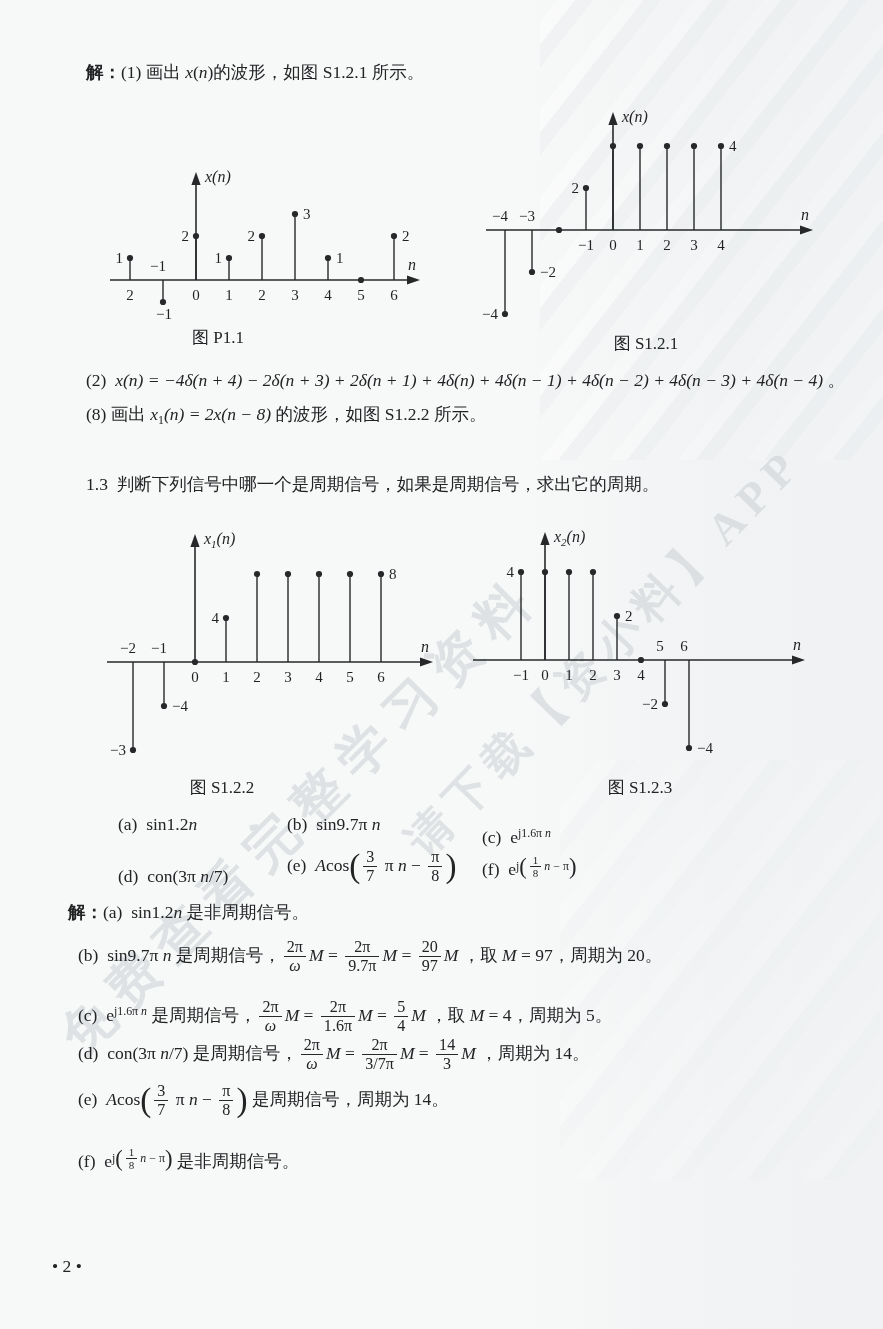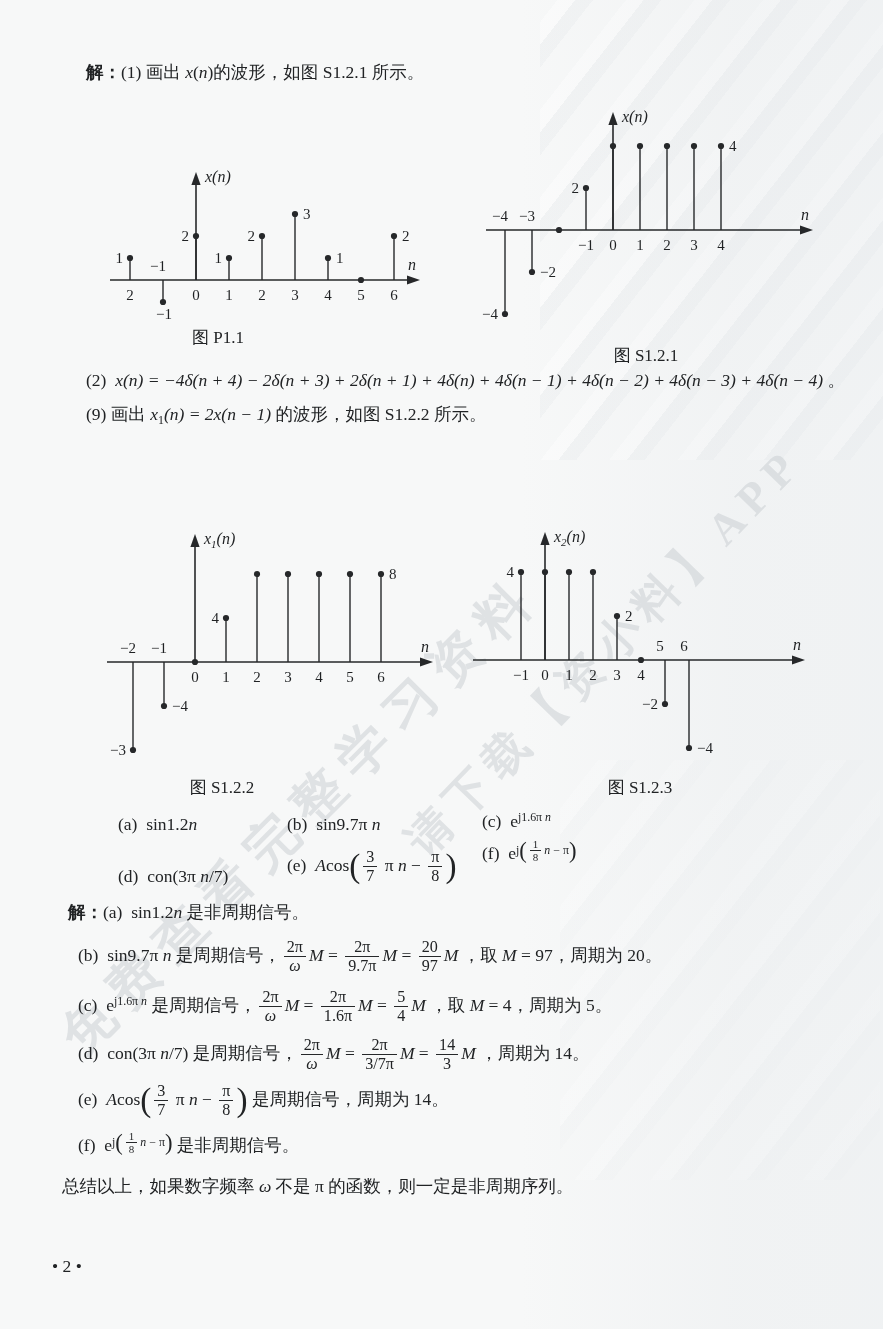--- a/index.html
+++ b/index.html
@@ -10,21 +10,21 @@
   .tint{position:absolute;pointer-events:none;}
   .wm{position:absolute;white-space:nowrap;font-weight:700;color:#c6cbcf;opacity:.48;
       transform-origin:0 50%;pointer-events:none;font-family:"Liberation Serif","DejaVu Serif",serif;}
   
   .tl{position:absolute;font-size:17.5px;line-height:1.25;white-space:pre-wrap;z-index:3;font-family:Liberation Serif, serif;}
   .it{font-style:italic;}
   .bd{font-weight:700;}
   .frac{display:inline-block;text-align:center;vertical-align:middle;font-size:.92em;line-height:1.12;margin:0 3px;}
   .frac .num{display:block;padding:0 3px;border-bottom:1.2px solid #26282a;}
   .frac .den{display:block;padding:0 3px;}
-  .sup{display:inline-block;vertical-align:.5em;font-size:.68em;}
+  .sup{display:inline-block;vertical-align:.5em;font-size:.68em;margin-top:16px;}
   .subs{display:inline-block;vertical-align:-.32em;font-size:.68em;}
   .bigp{display:inline-block;vertical-align:middle;font-size:1.9em;font-weight:300;line-height:.85;}
   
   .fig{position:absolute;z-index:3;}
   .fig svg{overflow:visible;display:block;}
   .fig line{stroke:#26282a;}
   .fig circle,.fig polygon{fill:#26282a;}
   .fig text{fill:#1f2123;}
   .fn{font:15px "Liberation Serif","DejaVu Serif",serif;}
   .fl{font:16px "Liberation Serif","DejaVu Serif",serif;font-style:italic;}
@@ -41,21 +41,22 @@
   <div class="tint" style="left:560px;top:760px;width:320px;height:420px;opacity:.3;
               background:repeating-linear-gradient(128deg,rgba(255,255,255,0) 0 30px,rgba(255,255,255,.85) 30px 46px,rgba(219,224,228,.3) 46px 60px);"></div>
   <div class="tint" style="left:520px;top:0;width:363px;height:1329px;
               background:linear-gradient(90deg,rgba(230,234,236,0) 0%,rgba(226,230,233,.3) 60%,rgba(229,233,236,.4) 100%);"></div>
 
   <div class="wm" style="left:70px;top:1010px;font-size:52px;letter-spacing:13px;transform:rotate(-45deg);">免费查看完整学习资料</div>
   <div class="wm" style="left:415px;top:818px;font-size:45px;letter-spacing:9px;transform:rotate(-46deg);">请下载【资小料】APP</div>
 
   <div class="tl" style="left:86px;top:62px"><span class="bd">解：</span><span>(1) 画出 </span><span class="it">x</span><span>(</span><span class="it">n</span><span>)的波形，如图 S1.2.1 所示。</span></div>
   <div class="tl" style="left:86px;top:370px"><span>(2)  </span><span class="it">x(n) = −4δ(n + 4) − 2δ(n + 3) + 2δ(n + 1) + 4δ(n) + 4δ(n − 1) + 4δ(n − 2) + 4δ(n − 3) + 4δ(n − 4)</span><span> 。</span></div>
-  <div class="tl" style="left:86px;top:404px"><span>(9) 画出 </span><span class="it">x</span><span class="subs">1</span><span class="it">(n) = 2x(n − 1)</span><span> 的波形，如图 S1.2.2 所示。</span></div>
+  <div class="tl" style="left:86px;top:404px"><span>(8) 画出 </span><span class="it">x</span><span class="subs">1</span><span class="it">(n) = 2x(n − 8)</span><span> 的波形，如图 S1.2.2 所示。</span></div>
+  <div class="tl" style="left:86px;top:474px"><span>1.3  判断下列信号中哪一个是周期信号，如果是周期信号，求出它的周期。</span></div>
 
   <div class="fig" style="left:95px;top:158px">
       <svg viewBox="0 0 330 170" width="330" height="170">
         <line x1="15" y1="122" x2="315" y2="122" stroke-width="1.6"></line>
         <polygon points="325,122 312,117.4 312,126.6"></polygon>
         <line x1="101" y1="122" x2="101" y2="24" stroke-width="1.6"></line>
         <polygon points="101,14 96.4,27 105.6,27"></polygon>
         <text x="321" y="112" text-anchor="end" class="fl">n</text>
         <text x="110" y="24" class="fl"><tspan>x(n)</tspan></text>
         <line x1="35" y1="122" x2="35" y2="100" stroke-width="1.4"></line>
@@ -127,21 +128,21 @@
         <text x="22" y="125" text-anchor="middle" class="fn">−4</text>
         <text x="49" y="125" text-anchor="middle" class="fn">−3</text>
         <text x="108" y="154" text-anchor="middle" class="fn">−1</text>
         <text x="135" y="154" text-anchor="middle" class="fn">0</text>
         <text x="162" y="154" text-anchor="middle" class="fn">1</text>
         <text x="189" y="154" text-anchor="middle" class="fn">2</text>
         <text x="216" y="154" text-anchor="middle" class="fn">3</text>
         <text x="243" y="154" text-anchor="middle" class="fn">4</text>
       </svg>
     </div>
-  <div class="cap" style="left:546px;top:344px">图 S1.2.1</div>
+  <div class="cap" style="left:546px;top:332px">图 S1.2.1</div>
 
   <div class="fig" style="left:95px;top:512px">
       <svg viewBox="0 0 345 262" width="345" height="262">
         <line x1="12" y1="150" x2="328" y2="150" stroke-width="1.6"></line>
         <polygon points="338,150 325,145.4 325,154.6"></polygon>
         <line x1="100" y1="150" x2="100" y2="32" stroke-width="1.6"></line>
         <polygon points="100,22 95.4,35 104.6,35"></polygon>
         <text x="334" y="140" text-anchor="end" class="fl">n</text>
         <text x="109" y="32" class="fl"><tspan>x</tspan><tspan dy="4" font-size="11">1</tspan><tspan dy="-4">(n)</tspan></text>
         <line x1="38" y1="150" x2="38" y2="238" stroke-width="1.4"></line>
@@ -222,16 +223,15 @@
   <div class="tl" style="left:118px;top:866px"><span>(d)  con(3π </span><span class="it">n</span><span>/7)</span></div>
   <div class="tl" style="left:287px;top:848px"><span>(e)  </span><span class="it">A</span><span>cos</span><span class="bigp">(</span><span class="frac"><span class="num">3</span><span class="den">7</span></span><span> π </span><span class="it">n</span><span> − </span><span class="frac"><span class="num">π</span><span class="den">8</span></span><span class="bigp">)</span></div>
   <div class="tl" style="left:482px;top:838px"><span>(f)  e</span><span class="sup"><span>j</span><span class="bigp">(</span><span class="frac"><span class="num">1</span><span class="den">8</span></span><span class="it">n</span><span> − π</span><span class="bigp">)</span></span></div>
 
   <div class="tl" style="left:68px;top:902px"><span class="bd">解：</span><span>(a)  sin1.2</span><span class="it">n</span><span> 是非周期信号。</span></div>
   <div class="tl" style="left:78px;top:938px"><span>(b)  sin9.7π </span><span class="it">n</span><span> 是周期信号，</span><span class="frac"><span class="num">2π</span><span class="den it">ω</span></span><span class="it">M</span><span> = </span><span class="frac"><span class="num">2π</span><span class="den">9.7π</span></span><span class="it">M</span><span> = </span><span class="frac"><span class="num">20</span><span class="den">97</span></span><span class="it">M</span><span> ，取 </span><span class="it">M</span><span> = 97，周期为 20。</span></div>
   <div class="tl" style="left:78px;top:988px"><span>(c)  e</span><span class="sup"><span>j1.6π </span><span class="it">n</span></span><span> 是周期信号，</span><span class="frac"><span class="num">2π</span><span class="den it">ω</span></span><span class="it">M</span><span> = </span><span class="frac"><span class="num">2π</span><span class="den">1.6π</span></span><span class="it">M</span><span> = </span><span class="frac"><span class="num">5</span><span class="den">4</span></span><span class="it">M</span><span> ，取 </span><span class="it">M</span><span> = 4，周期为 5。</span></div>
   <div class="tl" style="left:78px;top:1036px"><span>(d)  con(3π </span><span class="it">n</span><span>/7) 是周期信号，</span><span class="frac"><span class="num">2π</span><span class="den it">ω</span></span><span class="it">M</span><span> = </span><span class="frac"><span class="num">2π</span><span class="den">3/7π</span></span><span class="it">M</span><span> = </span><span class="frac"><span class="num">14</span><span class="den">3</span></span><span class="it">M</span><span> ，周期为 14。</span></div>
   <div class="tl" style="left:78px;top:1082px"><span>(e)  </span><span class="it">A</span><span>cos</span><span class="bigp">(</span><span class="frac"><span class="num">3</span><span class="den">7</span></span><span> π </span><span class="it">n</span><span> − </span><span class="frac"><span class="num">π</span><span class="den">8</span></span><span class="bigp">)</span><span> 是周期信号，周期为 14。</span></div>
   <div class="tl" style="left:78px;top:1130px"><span>(f)  e</span><span class="sup"><span>j</span><span class="bigp">(</span><span class="frac"><span class="num">1</span><span class="den">8</span></span><span class="it">n</span><span> − π</span><span class="bigp">)</span></span><span> 是非周期信号。</span></div>
-  <div class="tl" style="left:62px;top:1176px"><span>总结以上，如果数字频率 </span><span class="it">ω</span><span> 不是 π 的函数，则一定是非周期序列。</span></div>
 
   <div class="pagenum">• 2 •</div>
 </div>
 
 </body></html>

